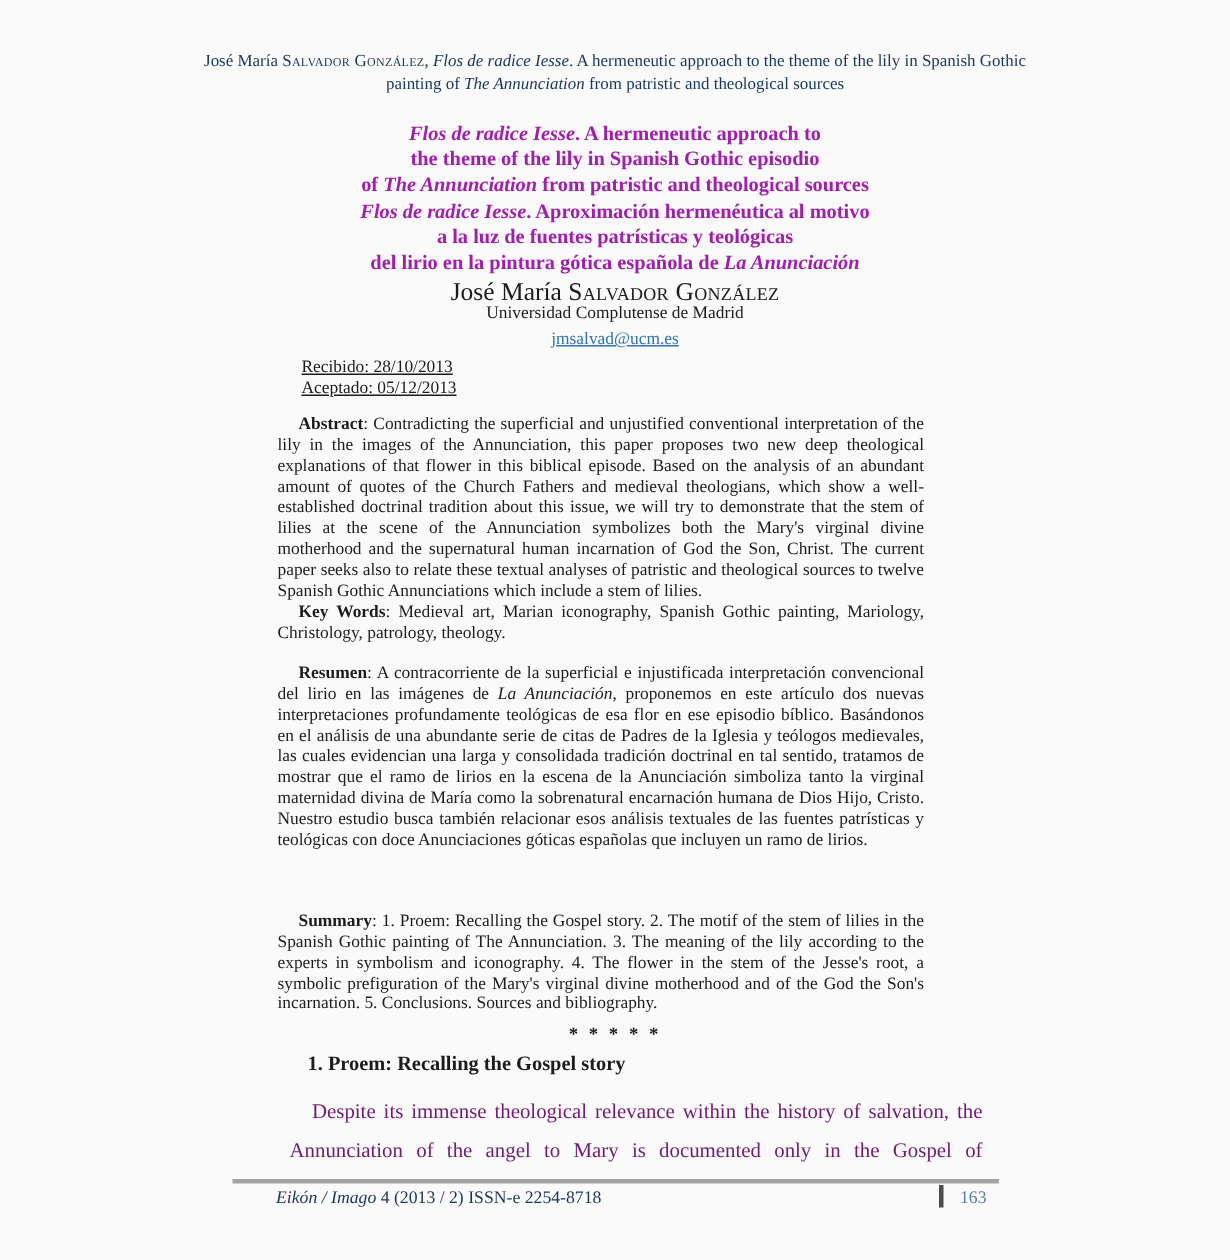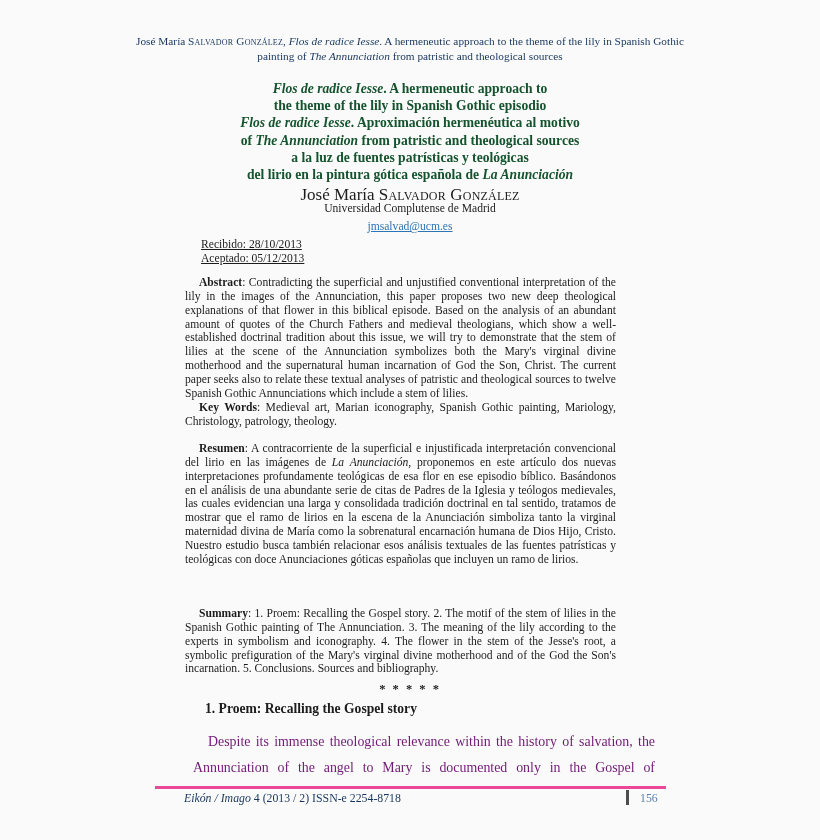--- a/index.html
+++ b/index.html
@@ -16,21 +16,21 @@
     position: absolute; top: 34px; left: 128px; width: 564px;
     text-align: center; font-size: 11.3px; line-height: 15px;
     color: #17365d;
   }
   .italic { font-style: italic; }
   .smallcaps { font-variant: small-caps; letter-spacing: .2px; }
 
   .title-block {
     position: absolute; top: 80px; left: 150px; width: 520px;
     text-align: center; font-weight: bold; font-size: 13.6px; line-height: 17.2px;
-    color: #14532d;
+    color: #a21caf;
   }
 
   .author-block {
     position: absolute; top: 187px; left: 150px; width: 520px;
     text-align: center;
   }
   .author-name { font-size: 17px; line-height: 15px; }
   .affiliation { font-size: 11.6px; line-height: 14px; }
   .email a, .email .link {
     color: #2e74b5; text-decoration: underline; cursor: pointer;
@@ -66,21 +66,21 @@
 
   .body-para {
     position: absolute; top: 729px; left: 193px; width: 462px;
     font-size: 13.9px; line-height: 26px;
     text-align: justify; text-align-last: justify; text-indent: 15px;
     margin: 0; color: #701a75;
   }
 
   .footer {
     position: absolute; top: 786px; left: 155px; width: 511px;
-    border-top: 3px solid #ec4899;
+    border-top: 3px solid #a3a3a3;
     display: flex; justify-content: space-between; align-items: flex-start;
     padding-top: 2px;
     color: #17365d; font-size: 11.8px;
   }
   .footer-left { padding-left: 29px; }
   .footer-right { display: flex; align-items: flex-start; }
   .pagebar {
     width: 3px; height: 15px; background: #4d4d4d;
     margin-right: 11px; margin-top: -1px;
   }
@@ -91,22 +91,22 @@
 
 <div class="page">
 
   <div class="running-header">
     <span>José María </span><span class="smallcaps">Salvador González</span><span>, </span><span class="italic">Flos de radice Iesse</span><span>. A hermeneutic approach to the theme of the lily in Spanish Gothic painting of </span><span class="italic">The Annunciation</span><span> from patristic and theological sources</span>
   </div>
 
   <div class="title-block">
     <div><span class="italic">Flos de radice Iesse</span><span>. A hermeneutic approach to</span></div>
     <div>the theme of the lily in Spanish Gothic episodio</div>
+    <div><span>of </span><span class="italic">The Annunciation</span><span> from patristic and theological sources</span></div>
     <div><span class="italic">Flos de radice Iesse</span><span>. Aproximación hermenéutica al motivo</span></div>
-    <div><span>of </span><span class="italic">The Annunciation</span><span> from patristic and theological sources</span></div>
     <div>a la luz de fuentes patrísticas y teológicas</div>
     <div><span>del lirio en la pintura gótica española de </span><span class="italic">La Anunciación</span></div>
   </div>
 
   <div class="author-block">
     <div class="author-name"><span>José María </span><span class="smallcaps">Salvador González</span></div>
     <div class="affiliation">Universidad Complutense de Madrid</div>
     <div class="email"><a class="link">jmsalvad@ucm.es</a></div>
   </div>
 
@@ -127,17 +127,17 @@
   <div class="divider">* * * * *</div>
 
   <div class="section-heading">1. Proem: Recalling the Gospel story</div>
 
   <p class="body-para">Despite its immense theological relevance within the history of salvation, the Annunciation of the angel to Mary is documented only in the Gospel of</p>
 
   <div class="footer">
     <div class="footer-left"><span class="italic">Eikón / Imago</span><span> 4 (2013 / 2) ISSN-e 2254-8718</span></div>
     <div class="footer-right">
       <div class="pagebar"></div>
-      <span class="page-number">156</span>
+      <span class="page-number">163</span>
     </div>
   </div>
 
 </div>
 
 </body></html>

